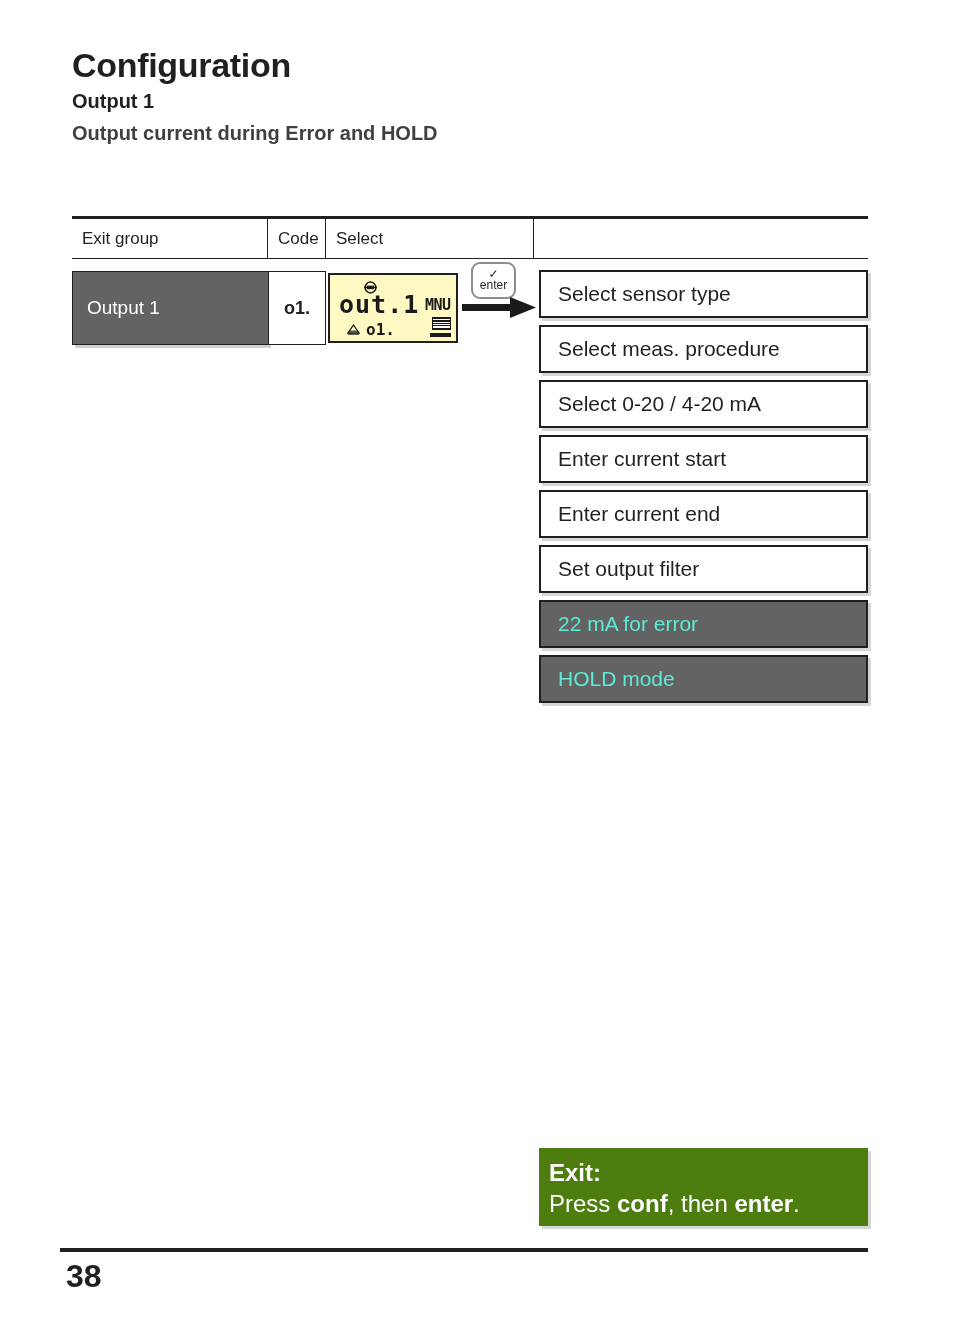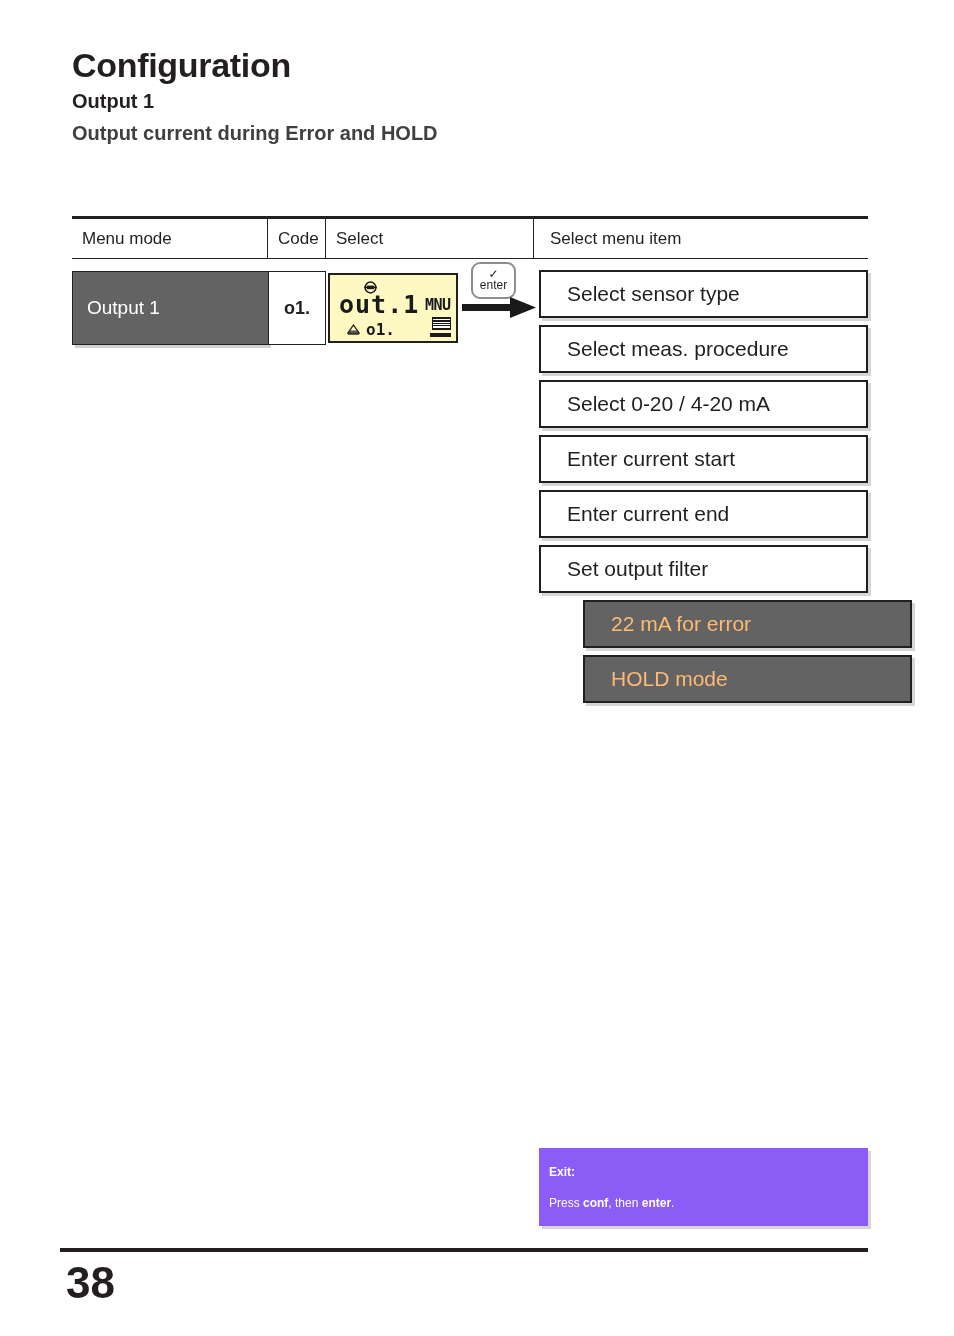--- a/index.html
+++ b/index.html
@@ -229,81 +229,79 @@
     top: 270px;
     width: 329px;
   }
   .menu-box {
     width: 329px;
     height: 48px;
     border: 2.5px solid #231f20;
     background: #ffffff;
     display: flex;
     align-items: center;
-    padding-left: 26px;
+    padding-left: 17px;
     font-size: 21px;
     color: #231f20;
     margin-bottom: 7px;
     box-shadow: 3px 3px 0 0 rgba(0,0,0,0.16);
   }
   .menu-box.hl {
     background: #636363;
-    color: #fdba74;
-    margin-left: 44px;
+    color: #5eead4;
   }
 
   
   .exit-box {
     position: absolute;
     left: 539px;
     top: 1148px;
     width: 329px;
     height: 78px;
-    background: #8b5cf6;
+    background: #4d7c0f;
     color: #ffffff;
     padding: 9px 0 0 10px;
-    font-size: 12px;
+    font-size: 24px;
     line-height: 31px;
     box-shadow: 3px 3px 0 0 rgba(0,0,0,0.16);
   }
   .exit-box b { font-weight: bold; }
 
   
   .footer-rule {
     position: absolute;
     left: 60px;
     top: 1248px;
     width: 808px;
     border-top: 4px solid #231f20;
   }
   .page-no {
     position: absolute;
     left: 66px;
     top: 1258px;
-    font-size: 44px;
+    font-size: 32px;
     font-weight: bold;
     color: #231f20;
   }
 </style>
 </head>
 <body>
 
 <div class="page-head">
   <div class="title-main">Configuration</div>
   <div class="title-sub1">Output 1</div>
   <div class="title-sub2">Output current during Error and HOLD</div>
 </div>
 
 <div class="table-area">
   <div class="hdr-rule-top"></div>
   <div class="hdr-row">
-    <div class="hdr-cell hdr-menu-group">Menu mode</div>
+    <div class="hdr-cell hdr-menu-group">Exit group</div>
     <div class="hdr-cell hdr-code">Code</div>
     <div class="hdr-cell hdr-display">Select</div>
-    <div class="hdr-cell hdr-select">Select menu item</div>
   </div>
 </div>
 
 <div class="data-row">
 
   <div class="cell-menu-group">
     <span>Output 1</span>
   </div>
 
   <div class="cell-code">

